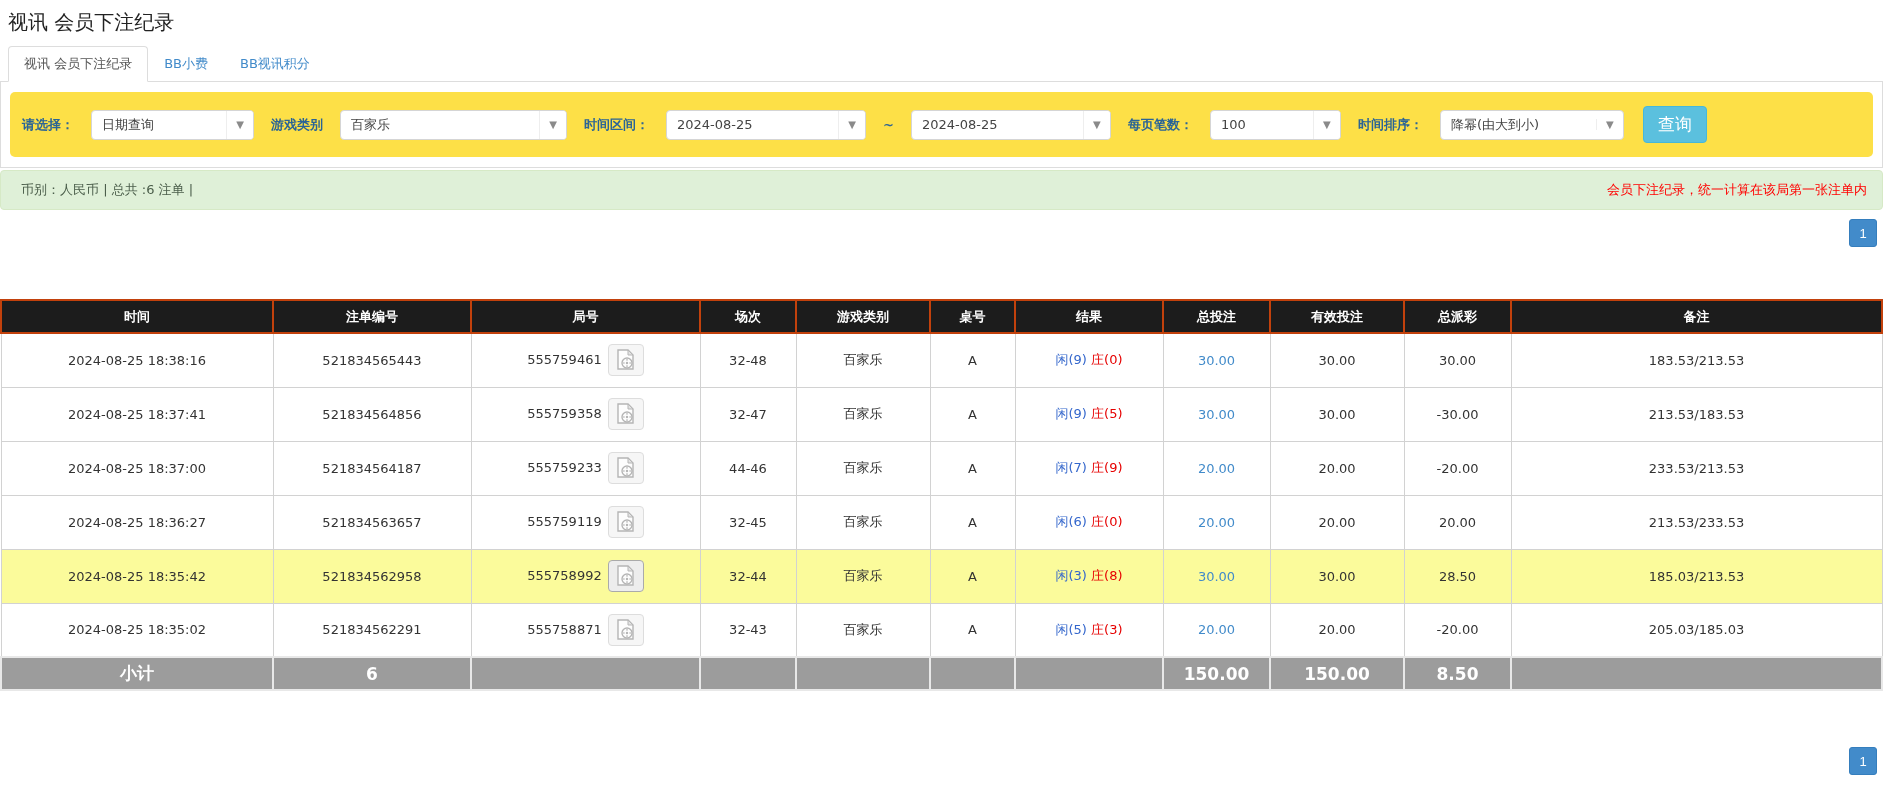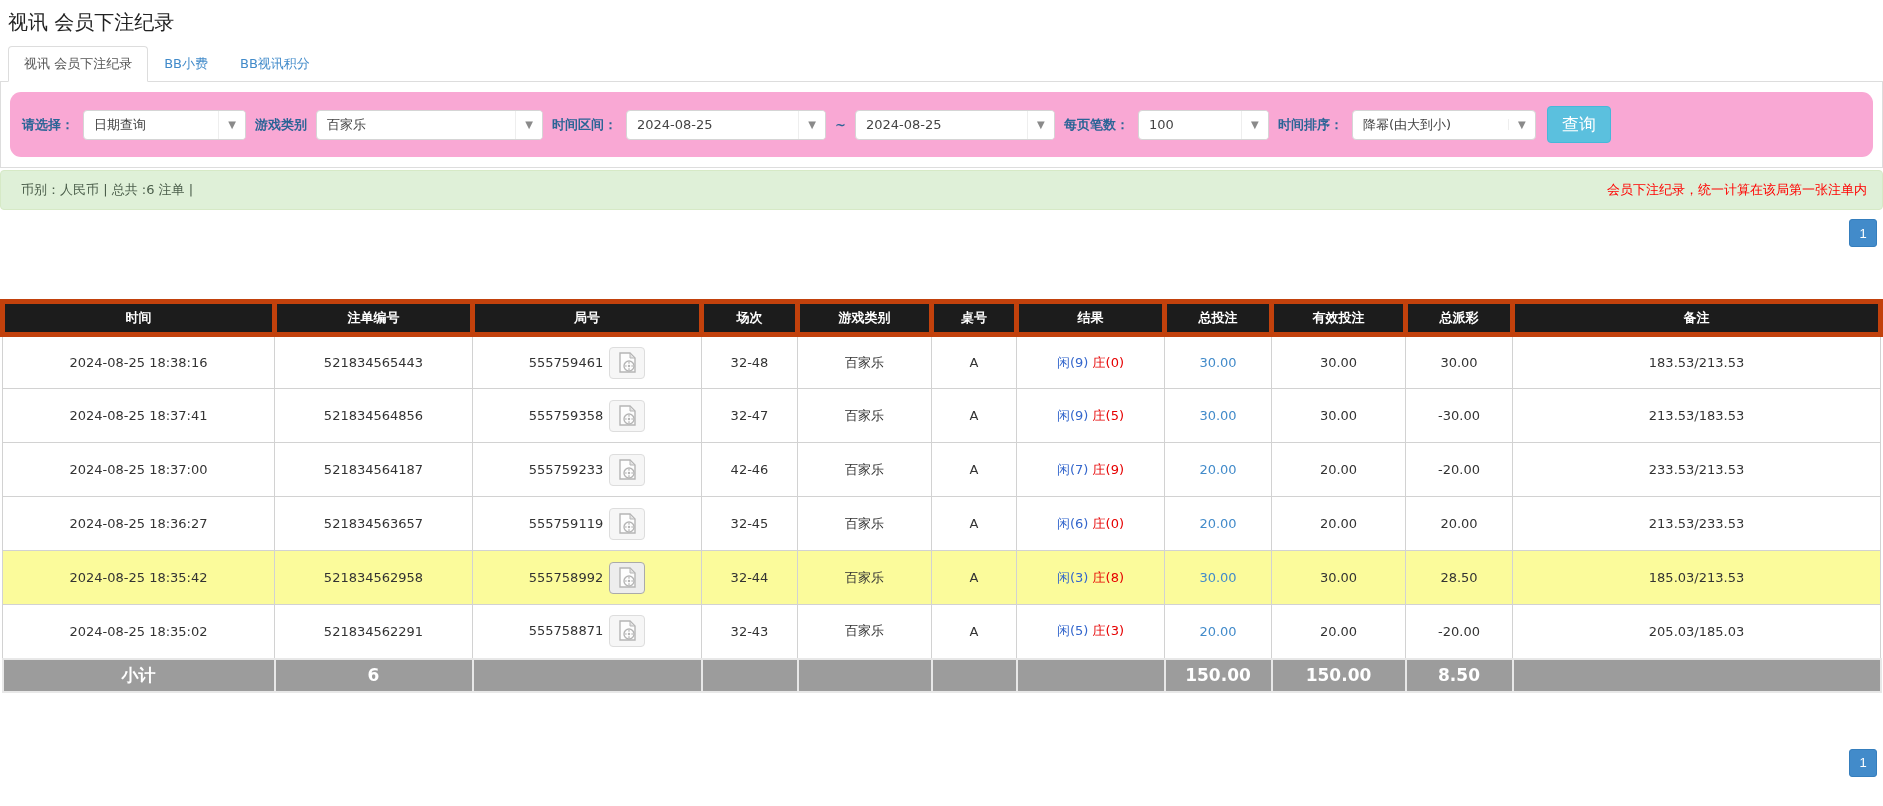--- a/index.html
+++ b/index.html
@@ -14,21 +14,21 @@
   
   .tabs { list-style: none; display: flex; border-bottom: 1px solid #ddd; padding-left: 8px; margin-top: 4px; }
   .tab { padding: 8px 15px; font-size: 13px; color: #428bca; cursor: pointer;
          border: 1px solid transparent; border-bottom: none; margin-bottom: -1px; border-radius: 4px 4px 0 0; }
   .tab.active { background: #fff; color: #555; border-color: #ddd; border-bottom: 1px solid #fff; }
 
   
   .tab-panel { border: 1px solid #ddd; border-top: none; margin: 0 0 2px 0; padding: 10px 9px; }
 
   
-  .filter-bar { background: #f9a8d4; border-radius: 11px; padding: 14px 12px; display: flex; align-items: center; gap: 9px; }
+  .filter-bar { background: #fde047; border-radius: 5px; padding: 14px 12px; display: flex; align-items: center; gap: 17px; }
   .filter-label { color: #2a6496; font-weight: bold; font-size: 13px; white-space: nowrap; }
   .combo { display: inline-flex; align-items: stretch; background: #fff; border: 1px solid #d5d5d5;
            border-radius: 4px; height: 30px; overflow: hidden; cursor: pointer; }
   .combo-text { padding: 0 10px; line-height: 28px; font-size: 13px; color: #444; flex: 1; white-space: nowrap; }
   .combo-arrow { width: 27px; display: flex; align-items: center; justify-content: center;
                  color: #8a8a8a; font-size: 10px; border-left: 1px solid #eee; background: #fff; }
   .w-select { width: 163px; } .w-game { width: 227px; } .w-date { width: 200px; }
   .w-pp { width: 131px; } .w-sort { width: 184px; align-items: center; }
   .tilde { color: #2a6496; font-weight: bold; }
   .search-btn { background: #5bc0de; border: 1px solid #46b8da; color: #fff; font-size: 17px;
@@ -44,21 +44,21 @@
   
   .pager { display: flex; justify-content: flex-end; padding-right: 6px; }
   .pager.top { margin-top: 9px; }
   .pager.bottom { margin-top: 56px; }
   .page-btn { min-width: 28px; height: 28px; background: #428bca; border: 1px solid #357ebd;
               color: #fff; font-size: 13px; border-radius: 3px; cursor: pointer; }
 
   
   table.records { width: 100%; border-collapse: collapse; table-layout: fixed; margin-top: 52px; }
   table.records th { background: #1c1c1c; color: #fff; font-weight: bold; font-size: 13px;
-                     height: 33px; border: 5px solid #c2410c; }
+                     height: 33px; border: 2px solid #c2410c; }
   table.records td { border: 1px solid #d2d2d2; height: 54px; text-align: center;
                      font-size: 13px; color: #333; background: #fff; }
   tr.highlight td { background: #fbfb9b; }
   td .bet-link { color: #428bca; cursor: pointer; }
   .res-player { color: #36c; } 
   .res-banker { color: #e60000; } 
   td.neg { color: #f00; }
   tr.foot td { background: #9c9c9c; color: #fff; font-weight: bold; height: 33px;
                border: 2px solid #e8e8e8; font-size: 17px; }
   .video-btn { display: inline-flex; align-items: center; justify-content: center;
@@ -229,21 +229,21 @@
           <path d="M12 1 l5 5 h-5 z" fill="#e3e3e3" stroke="#b5b5b5" stroke-width="1"></path>
           <circle cx="11" cy="14" r="5" fill="none" stroke="#b5b5b5" stroke-width="1.4"></circle>
           <circle cx="11" cy="14" r="1.2" fill="#b5b5b5"></circle>
           <circle cx="11" cy="10.8" r="1.1" fill="#cfcfcf"></circle>
           <circle cx="14.2" cy="14" r="1.1" fill="#cfcfcf"></circle>
           <circle cx="11" cy="17.2" r="1.1" fill="#cfcfcf"></circle>
           <circle cx="7.8" cy="14" r="1.1" fill="#cfcfcf"></circle>
         </svg>
       </span>
     </td>
-    <td>42-46</td>
+    <td>44-46</td>
     <td>百家乐</td>
     <td>A</td>
     <td>
       <span class="res-player">闲(7)</span>
       <span class="res-banker">庄(9)</span>
     </td>
     <td>
       <span class="bet-link">20.00</span>
     </td>
     <td>20.00</td>

